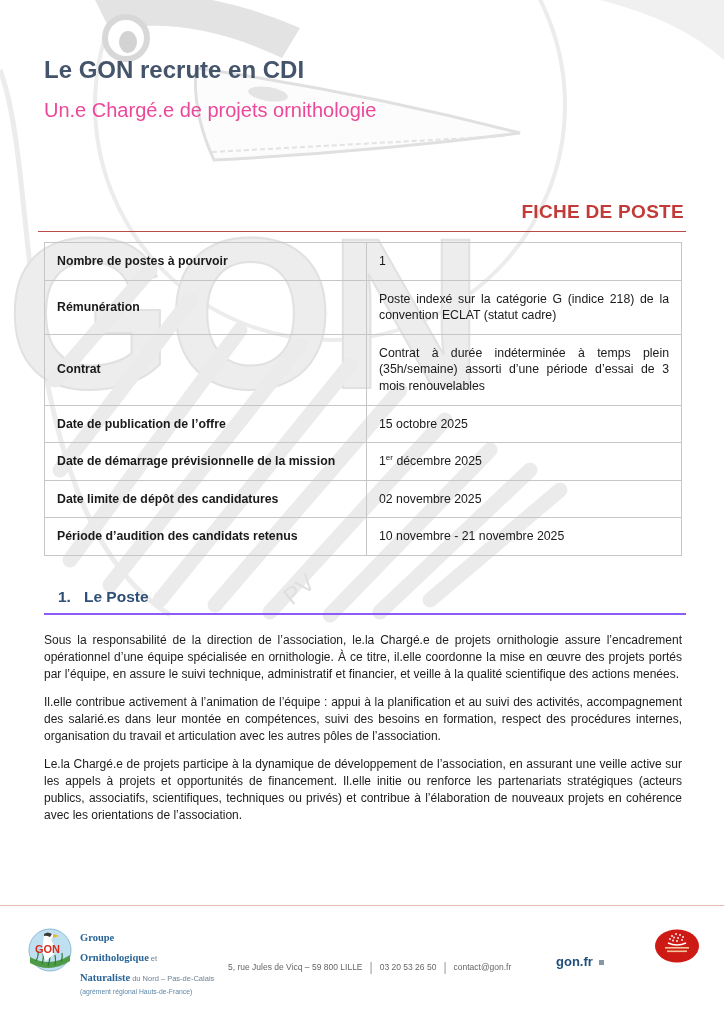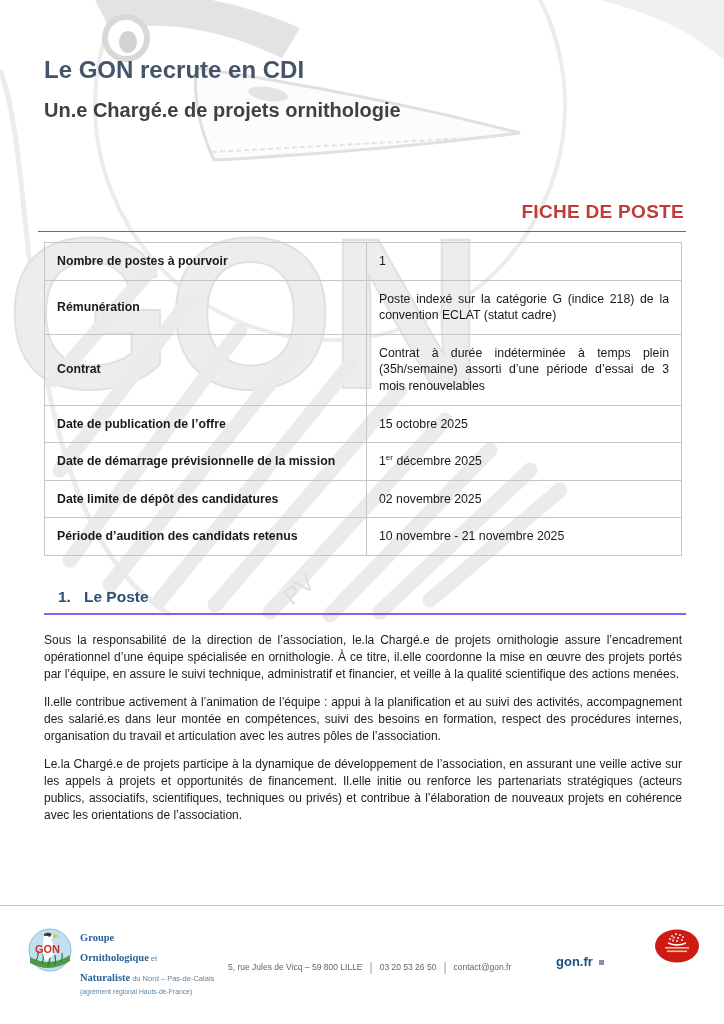--- a/index.html
+++ b/index.html
@@ -5,21 +5,21 @@
   html,body{margin:0;padding:0;background:#888;}
   .page{
     position:relative;width:724px;height:1024px;background:#ffffff;
     margin:0 auto;overflow:hidden;
     font-family:"Liberation Sans",sans-serif;color:#1f1f1f;
   }
   
   .watermark{position:absolute;top:0;left:0;width:724px;height:1024px;pointer-events:none;}
   
   .supertitle{position:absolute;top:56px;left:44px;font-size:24px;font-weight:bold;color:#44546A;}
-  .jobtitle{position:absolute;top:99px;left:44px;font-size:20px;font-weight:bold;color:#404040;}
+  .jobtitle{position:absolute;top:99px;left:44px;font-size:20px;font-weight:normal;color:#ec4899;}
   .fiche{position:absolute;top:201px;right:40px;font-size:19px;font-weight:bold;color:#C23B38;letter-spacing:.3px;}
   .fiche-rule{position:absolute;top:231px;left:38px;right:38px;border-top:1.6px solid #BB4B47;}
   
   .info-table{position:absolute;top:242px;left:44px;width:638px;border-collapse:collapse;table-layout:fixed;}
   .info-table td{border:1px solid #C6C6C6;font-size:12.3px;line-height:1.35;padding:10px 12px;vertical-align:middle;color:#1a1a1a;}
   .info-table td.lbl{font-weight:bold;}
   .info-table col.c1{width:322px;}
   .info-table td.val.justify{text-align:justify;}
   .info-table sup{font-size:8px;}
   

